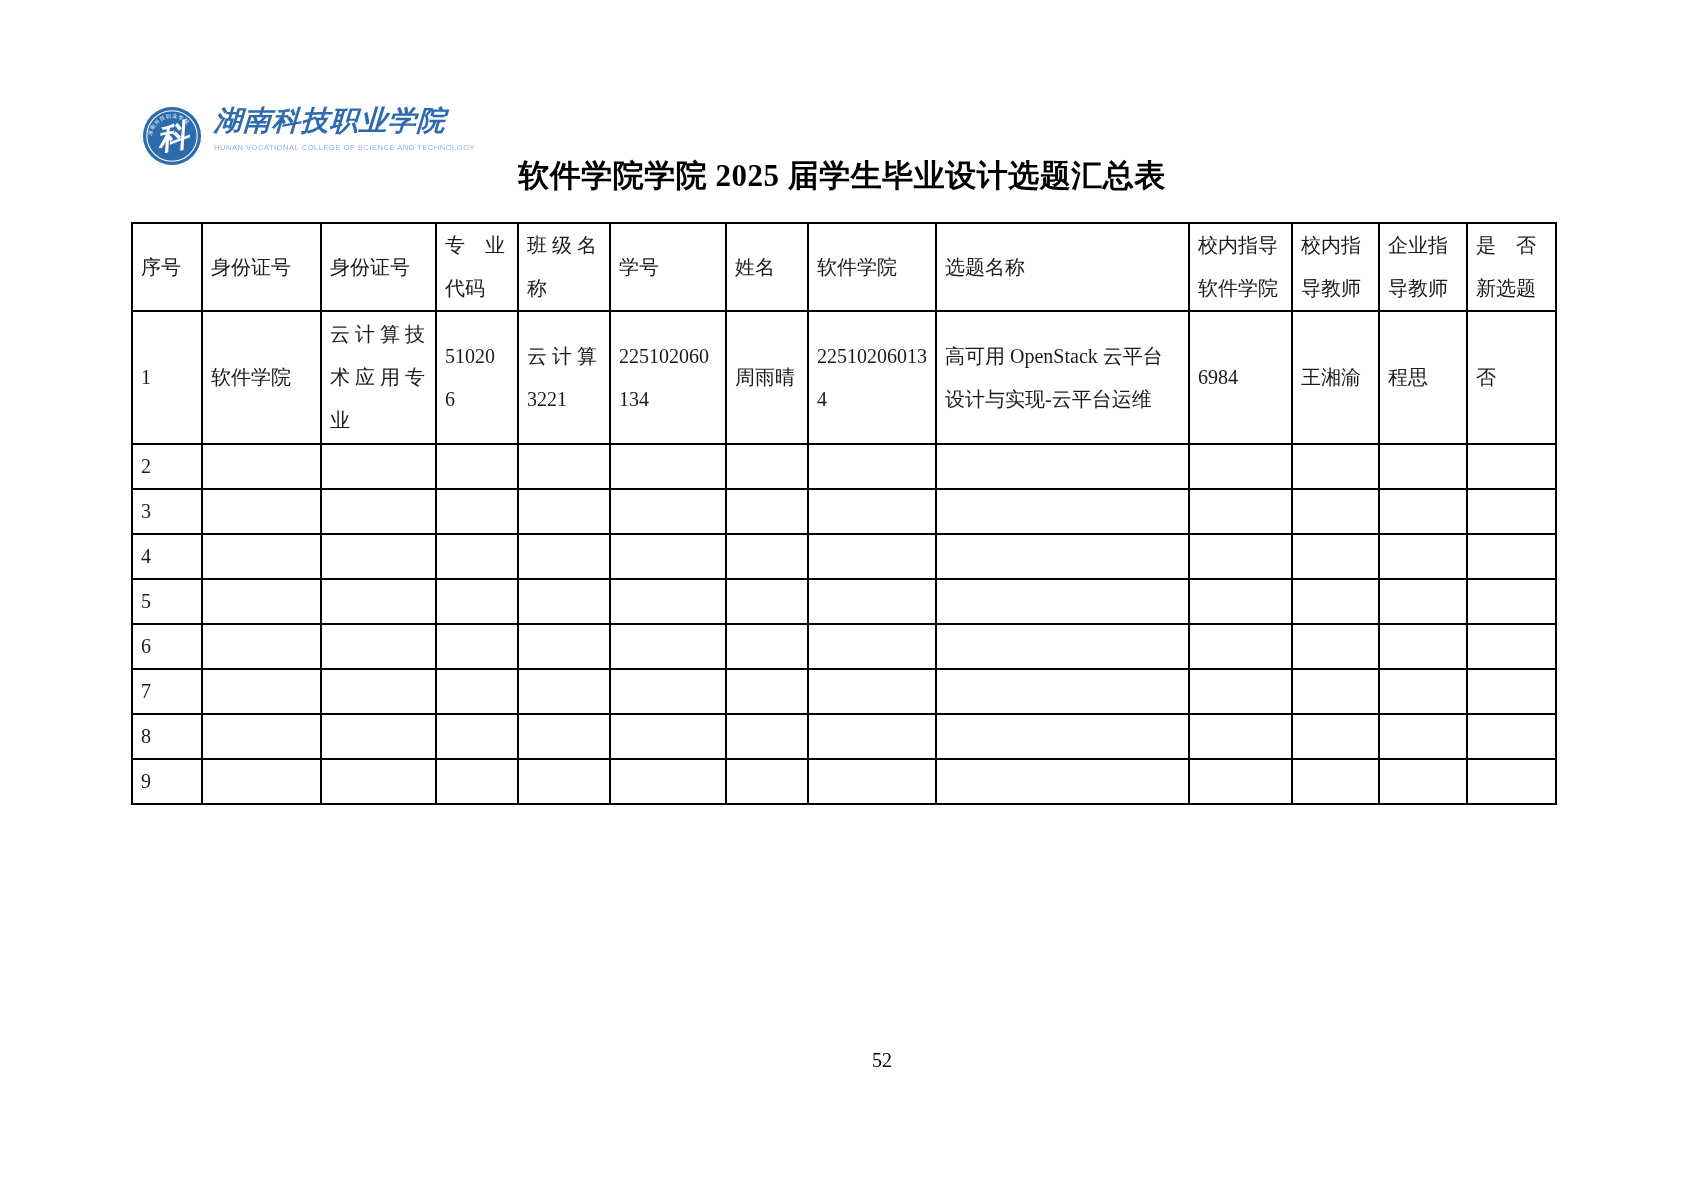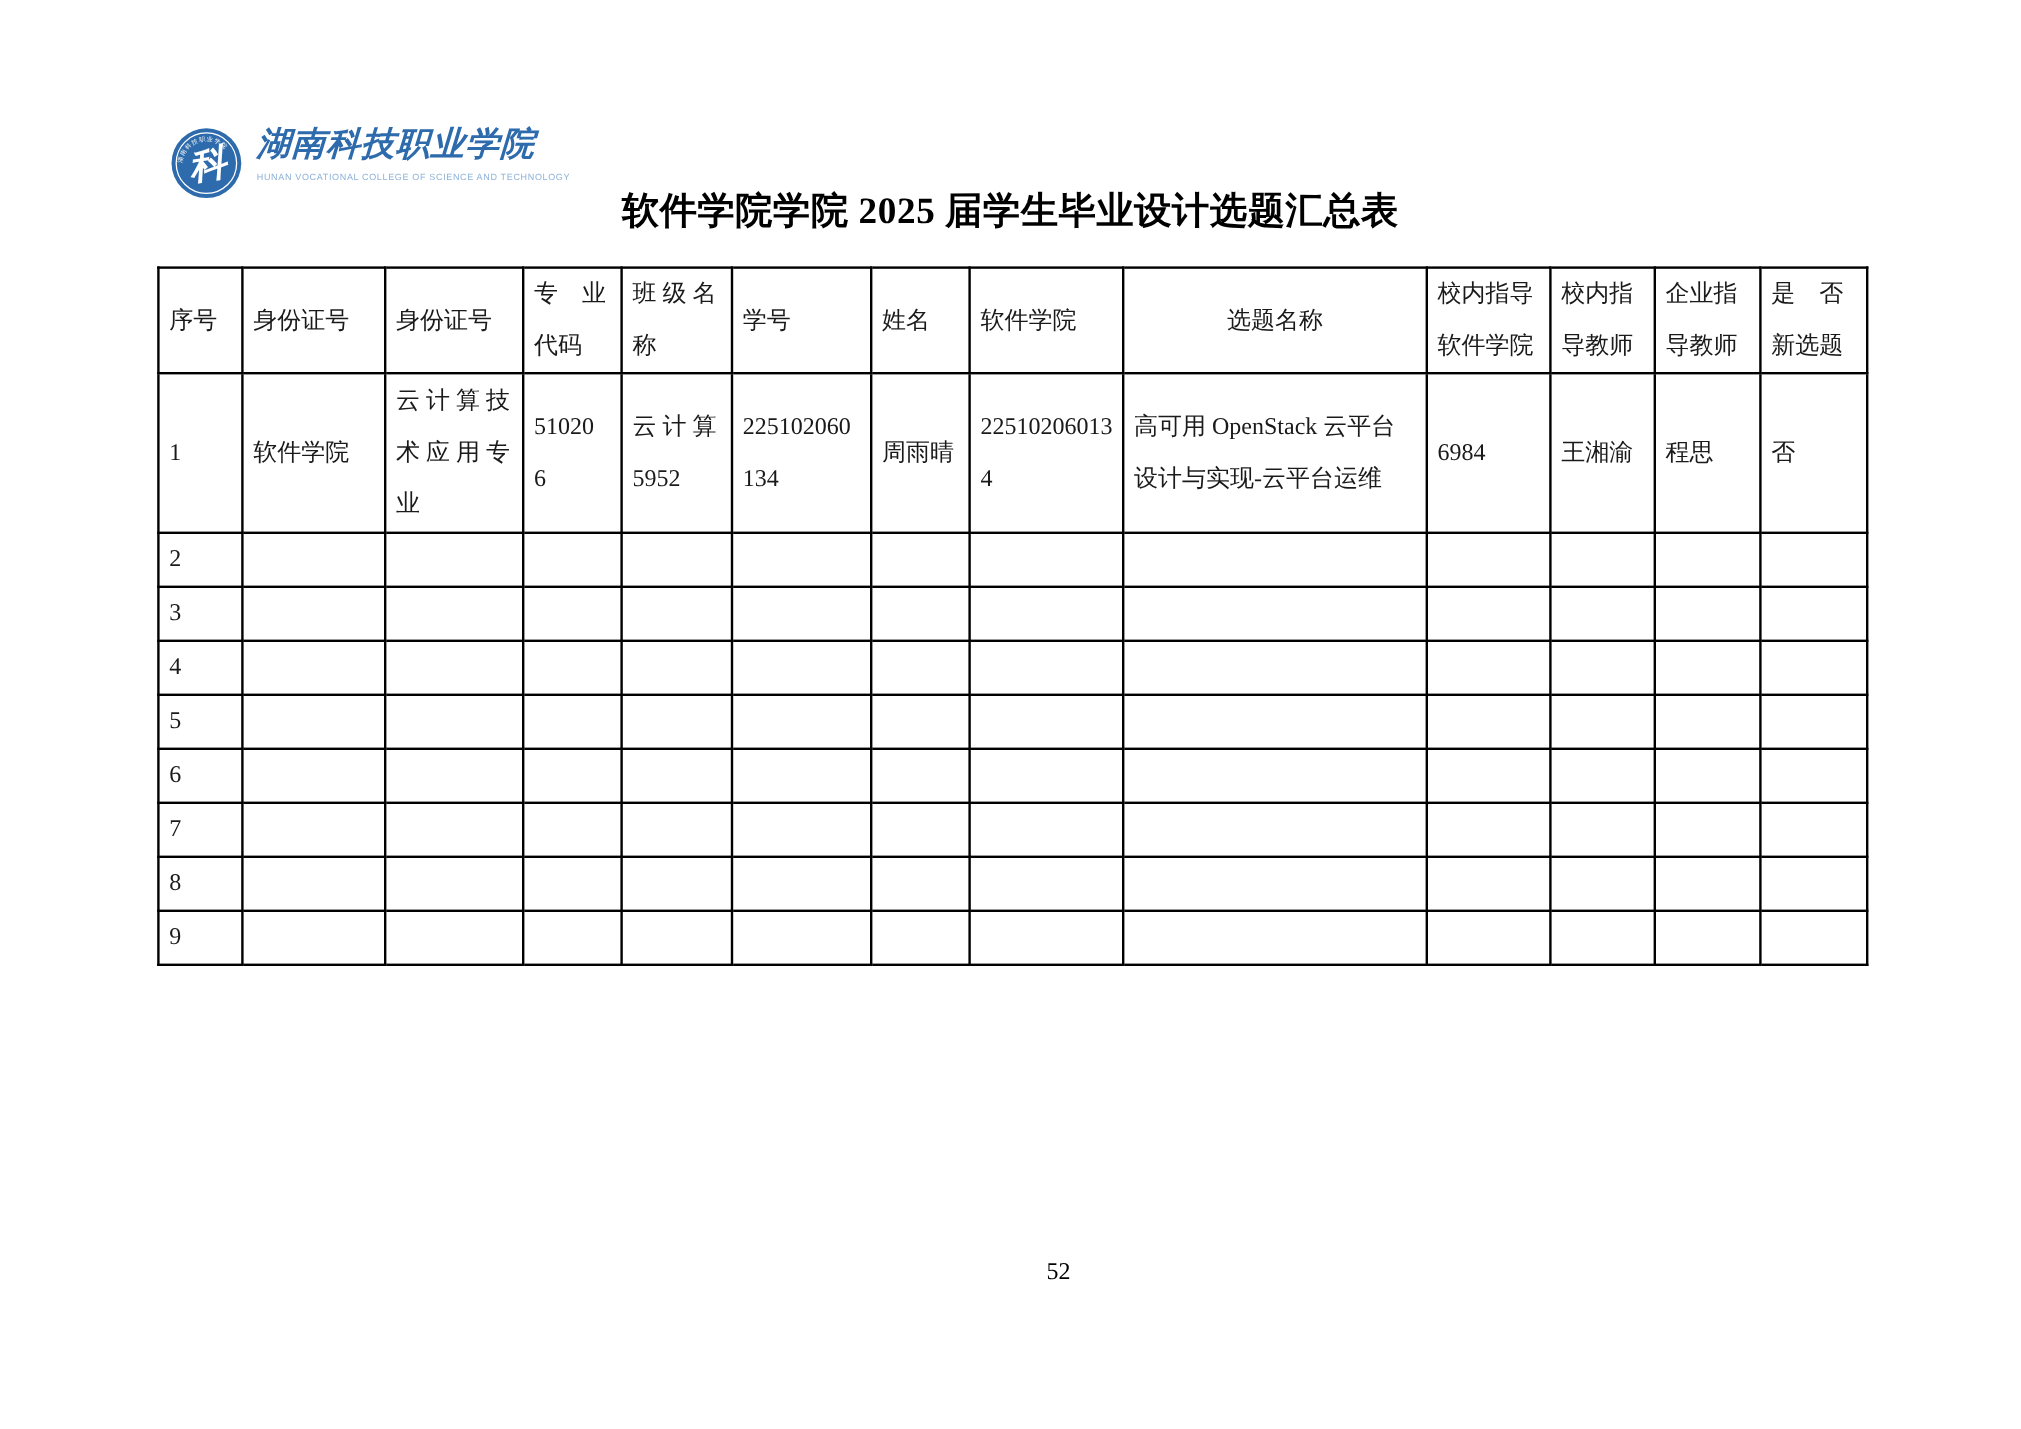--- a/index.html
+++ b/index.html
@@ -47,21 +47,21 @@
     vertical-align: middle;
     text-align: left;
     font-weight: normal;
     white-space: pre-line;
     line-height: 43px;
     overflow: hidden;
   }
   table.summary thead tr { height: 88px; }
   table.summary tbody tr { height: 44px; }
   table.summary tbody tr.row-filled { height: 133px; }
-  table.summary th.center { text-align: center; }
+  table.summary th.center { }
 
   
   .page-number {
     position: absolute; top: 1049px; left: 0; width: 100%;
     text-align: center; font-size: 20px; color: #000; margin-left: 40px;
   }
 </style>
 </head>
 <body>
 
@@ -127,21 +127,21 @@
     <tbody>
         <tr class="row-filled">
           <td>1</td>
           <td>软件学院</td>
           <td>云 计 算 技
 术 应 用 专
 业</td>
           <td>51020
 6</td>
           <td>云 计 算
-5952</td>
+3221</td>
           <td>225102060
 134</td>
           <td>周雨晴</td>
           <td>22510206013
 4</td>
           <td>高可用 OpenStack 云平台
 设计与实现-云平台运维</td>
           <td>6984</td>
           <td>王湘渝</td>
           <td>程思</td>

